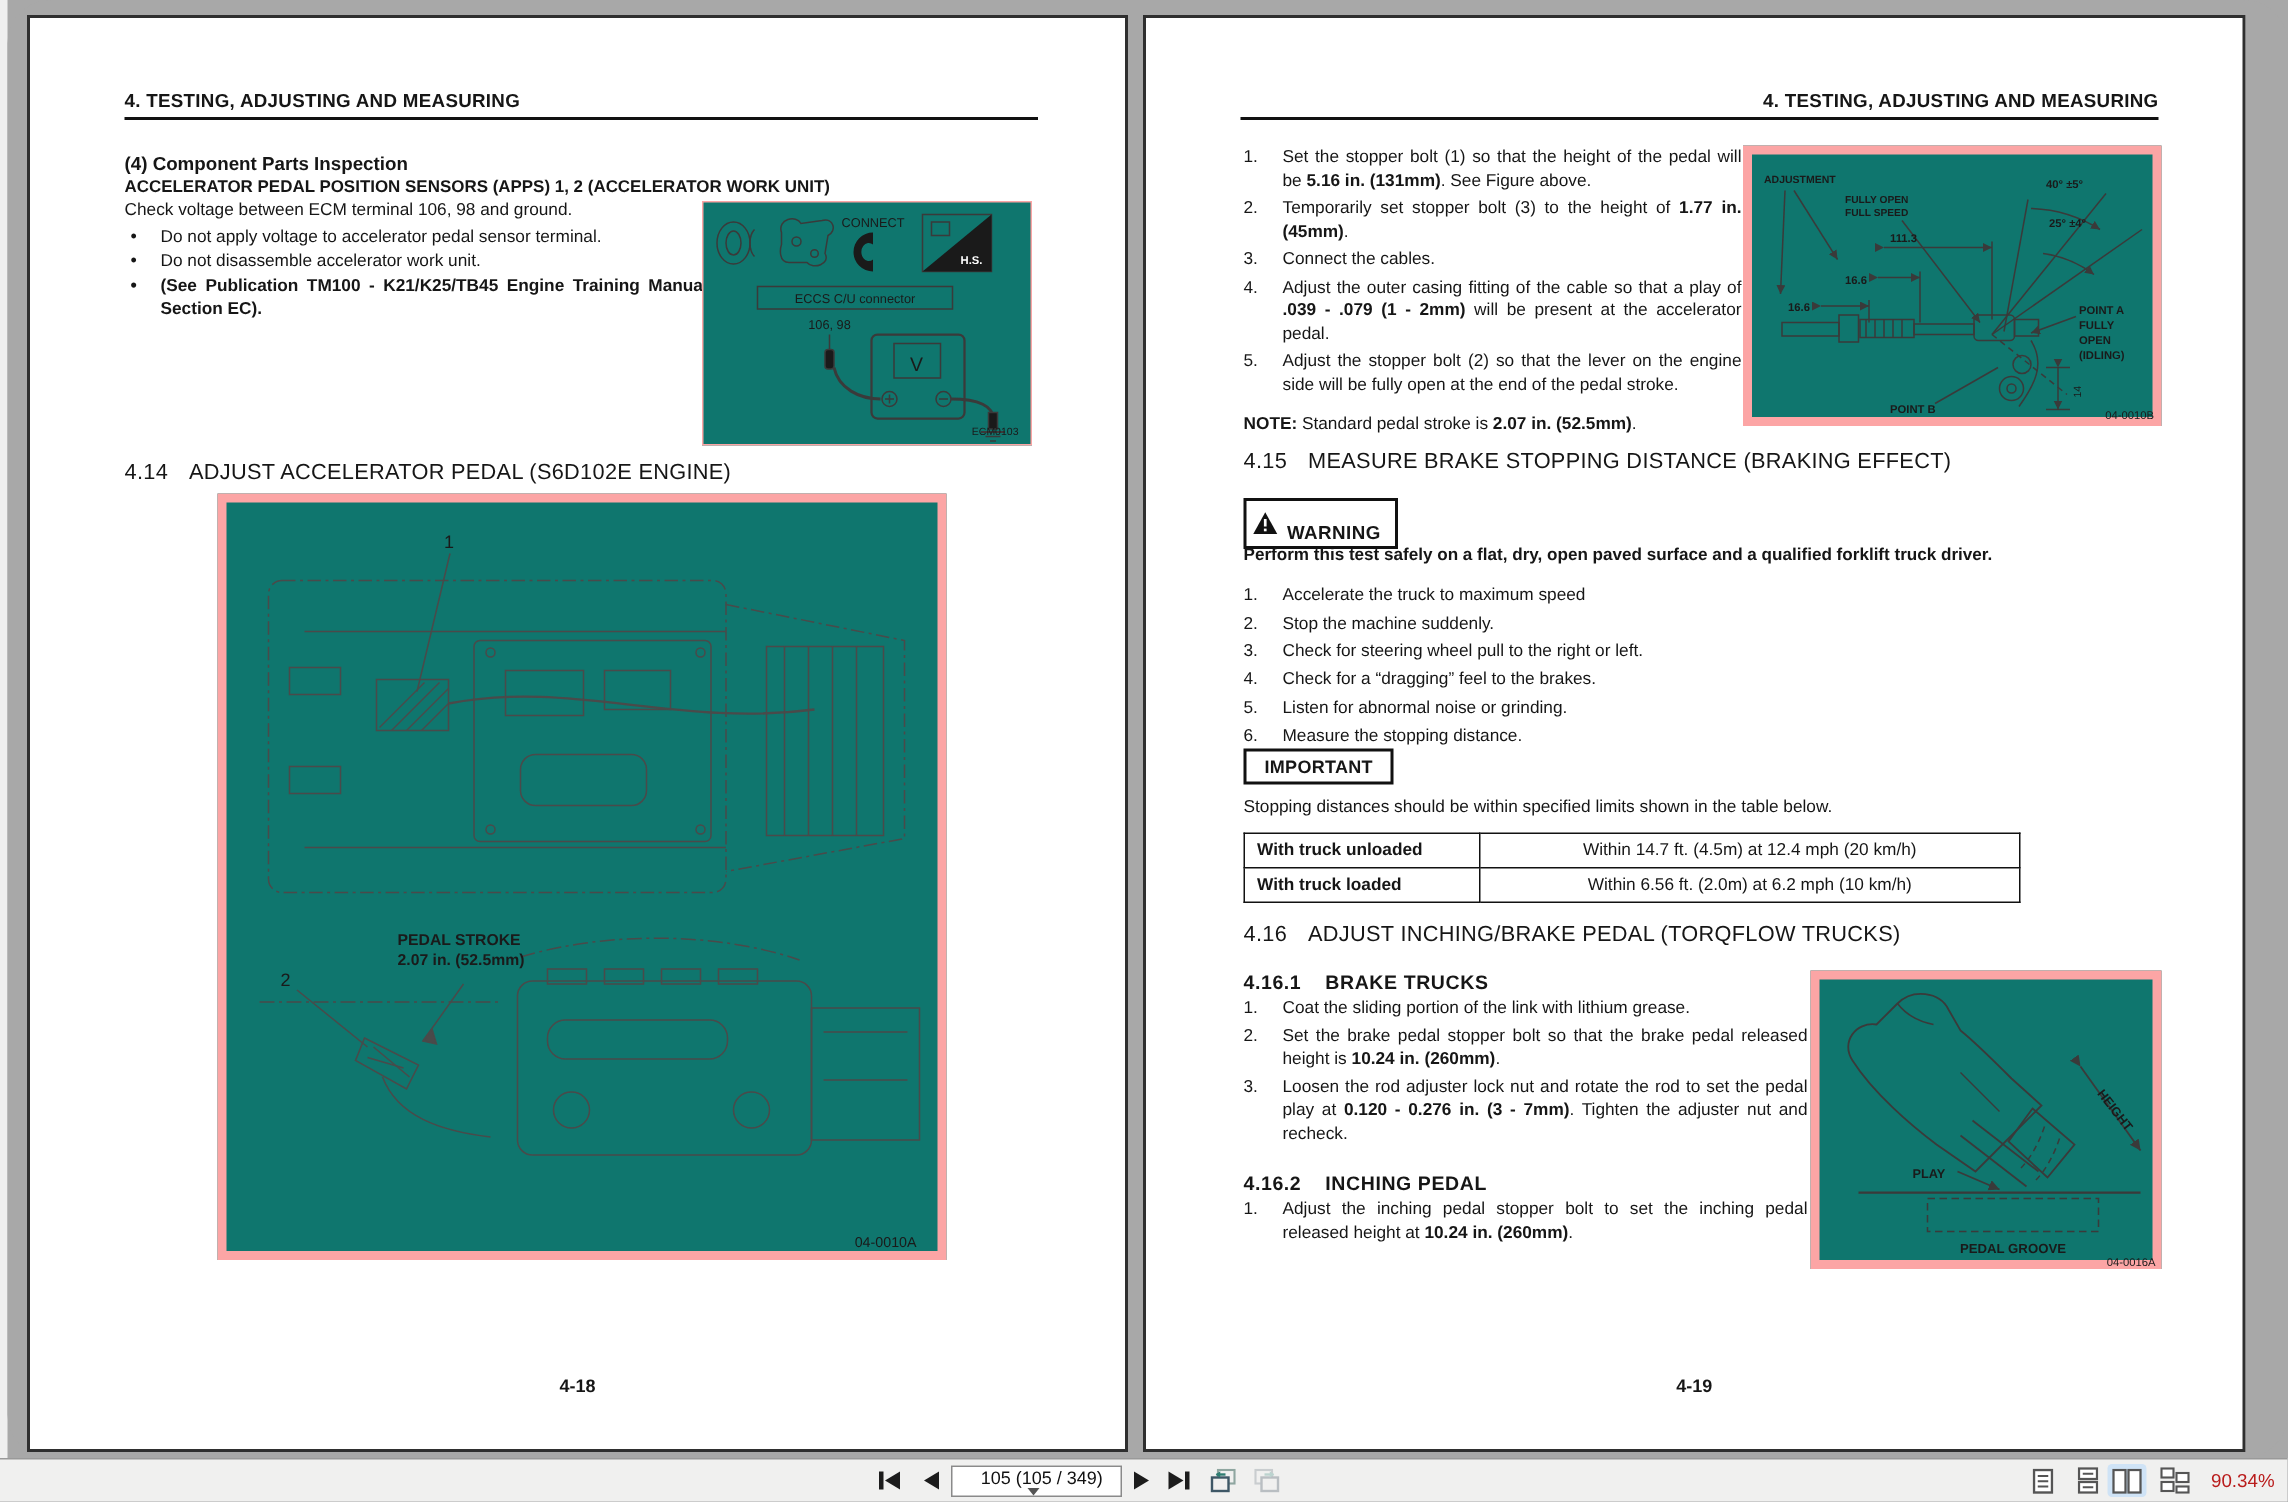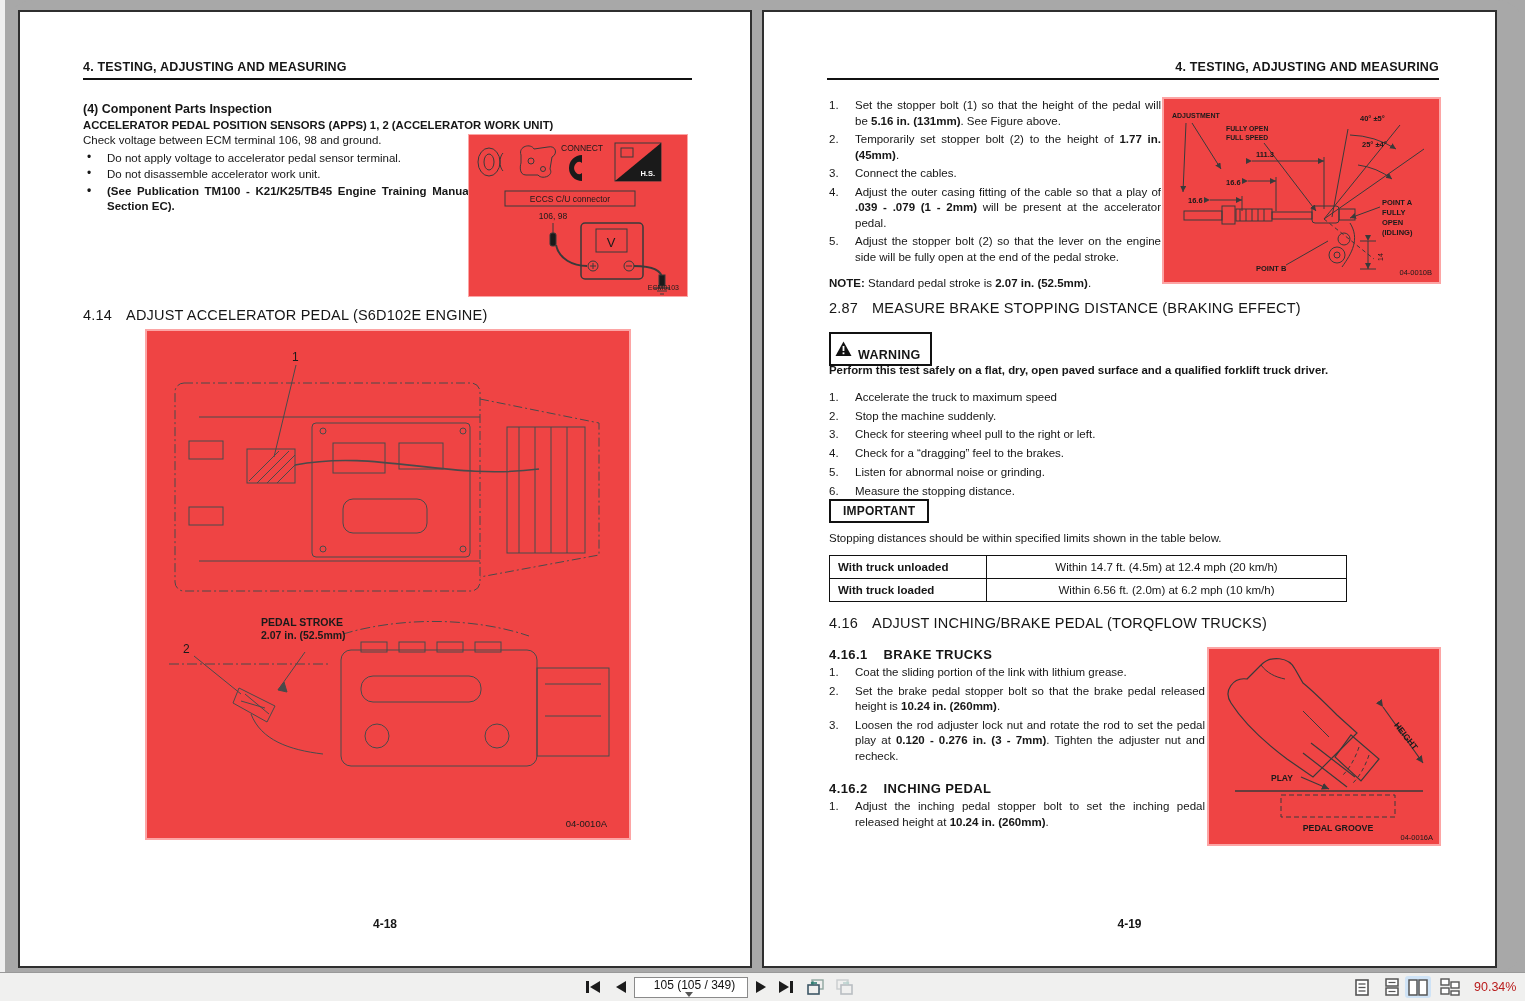--- a/index.html
+++ b/index.html
@@ -30,21 +30,21 @@
   
   .warn-box{display:inline-flex;align-items:center;gap:6px;border:2px solid #111;padding:2px 9px 2px 4px;}
   .warn-box .wlabel{font-size:12.5px;font-weight:bold;letter-spacing:.3px;margin-top:12px;}
   .imp-box{display:inline-block;border:2px solid #111;padding:3px 12px;font-size:12px;font-weight:bold;letter-spacing:.2px;}
   
   .tbl{border-collapse:collapse;width:518px;font-size:11.5px;}
   .tbl td{border:1.6px solid #111;height:22px;padding:0 8px;}
   .tbl .c1{width:140px;font-weight:bold;}
   .tbl .c2{text-align:center;}
   
-  .figbox{position:absolute;border:2px solid #fca5a5;background:#ef4444;box-sizing:border-box;text-decoration:underline;}
+  .figbox{position:absolute;border:6px solid #fca5a5;background:#0f766e;box-sizing:border-box;text-decoration:underline;}
   .fig text{font-family:"Liberation Sans",sans-serif;fill:#1a1a1a;}
   
   .pgnum{left:0;right:0;text-align:center;font-size:12px;font-weight:bold;}
   
   .toolbar{position:absolute;left:0;top:972px;width:1525px;height:29px;background:#f0f0ef;border-top:1px solid #999;box-sizing:border-box;}
   .tb{position:absolute;top:0;height:28px;display:flex;align-items:center;}
   .tri-l{width:0;height:0;border-top:6px solid transparent;border-bottom:6px solid transparent;border-right:10px solid #1c1c1c;}
   .tri-r{width:0;height:0;border-top:6px solid transparent;border-bottom:6px solid transparent;border-left:10px solid #1c1c1c;}
   .bar{width:2.5px;height:12px;background:#1c1c1c;}
   .navbtn{display:flex;align-items:center;gap:1px;cursor:pointer;}
@@ -197,21 +197,21 @@
 
     <div class="pg pg-right">
 
       <div class="abs hdr hdr-r" style="left:63px;top:48px;width:612px;">4. TESTING, ADJUSTING AND MEASURING</div>
 
       <div class="abs body-txt" style="left:65px;top:86px;width:332px;">
         <div class="step just">
           <span class="n">1.</span><span>Set the stopper bolt (1) so that the height of the pedal will be </span><span class="bold">5.16 in. (131mm)</span><span>. See Figure above.</span>
         </div>
         <div class="step just">
-          <span class="n">2.</span><span>Temporarily set stopper bolt (2) to the height of </span><span class="bold">1.77 in. (45mm)</span><span>.</span>
+          <span class="n">2.</span><span>Temporarily set stopper bolt (3) to the height of </span><span class="bold">1.77 in. (45mm)</span><span>.</span>
         </div>
         <div class="step">
           <span class="n">3.</span><span>Connect the cables.</span>
         </div>
         <div class="step just">
           <span class="n">4.</span><span>Adjust the outer casing fitting of the cable so that a play of </span><span class="bold">.039 - .079 (1 - 2mm)</span><span> will be present at the accelerator pedal.</span>
         </div>
         <div class="step just">
           <span class="n">5.</span><span>Adjust the stopper bolt (2) so that the lever on the engine side will be fully open at the end of the pedal stroke.</span>
         </div>
@@ -276,21 +276,21 @@
           <text x="218" y="116" font-size="7.5" font-weight="bold">FULLY</text>
           <text x="218" y="126" font-size="7.5" font-weight="bold">OPEN</text>
           <text x="218" y="136" font-size="7.5" font-weight="bold">(IDLING)</text>
           <text x="92" y="172" font-size="7.5" font-weight="bold">POINT B</text>
           <text transform="rotate(-90 219 162)" x="219" y="162" font-size="7">14</text>
           <text x="268" y="176" font-size="7.5" text-anchor="end">04-0010B</text>
         </svg>
       </div>
 
       <div class="abs sec-title" style="left:65px;top:288px;">
-        <span class="num">2.87</span><span>MEASURE BRAKE STOPPING DISTANCE (BRAKING EFFECT)</span>
+        <span class="num">4.15</span><span>MEASURE BRAKE STOPPING DISTANCE (BRAKING EFFECT)</span>
       </div>
 
       <div class="abs" style="left:65px;top:320px;">
         <span class="warn-box">
           <svg width="17" height="16" viewBox="0 0 17 16">
             <polygon points="8.5,0.5 16.5,15 0.5,15" fill="#111"></polygon>
             <rect x="7.6" y="5" width="1.8" height="5" fill="#fff"></rect>
             <rect x="7.6" y="11.4" width="1.8" height="1.8" fill="#fff"></rect>
           </svg>
           <span class="wlabel">WARNING</span>

